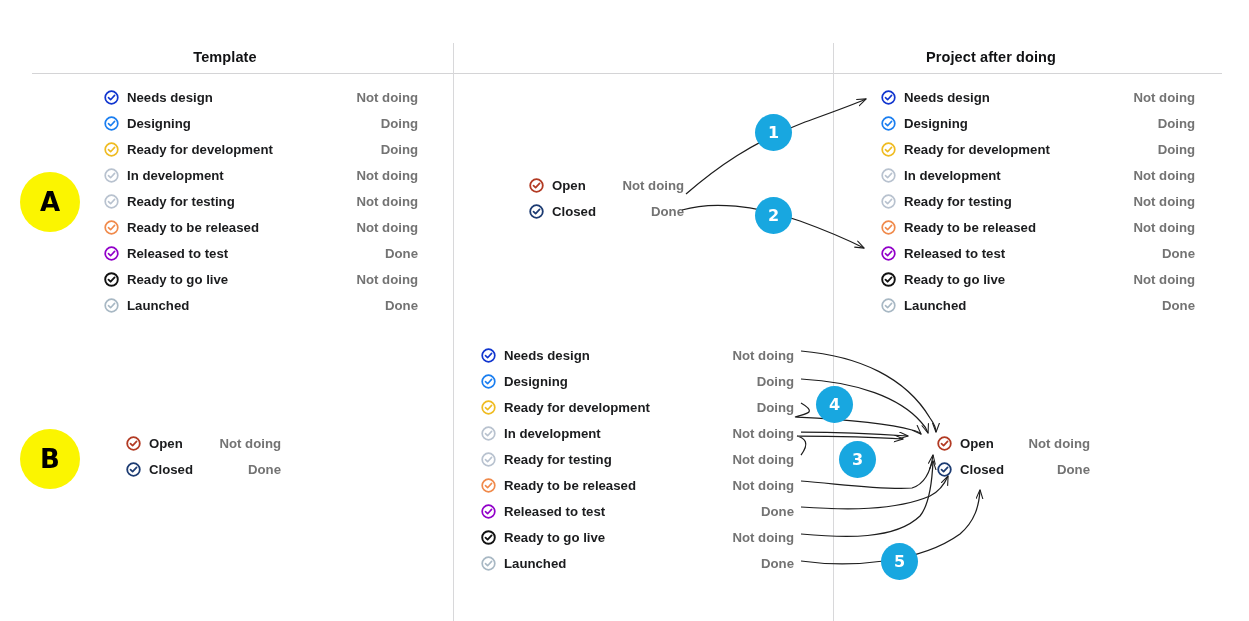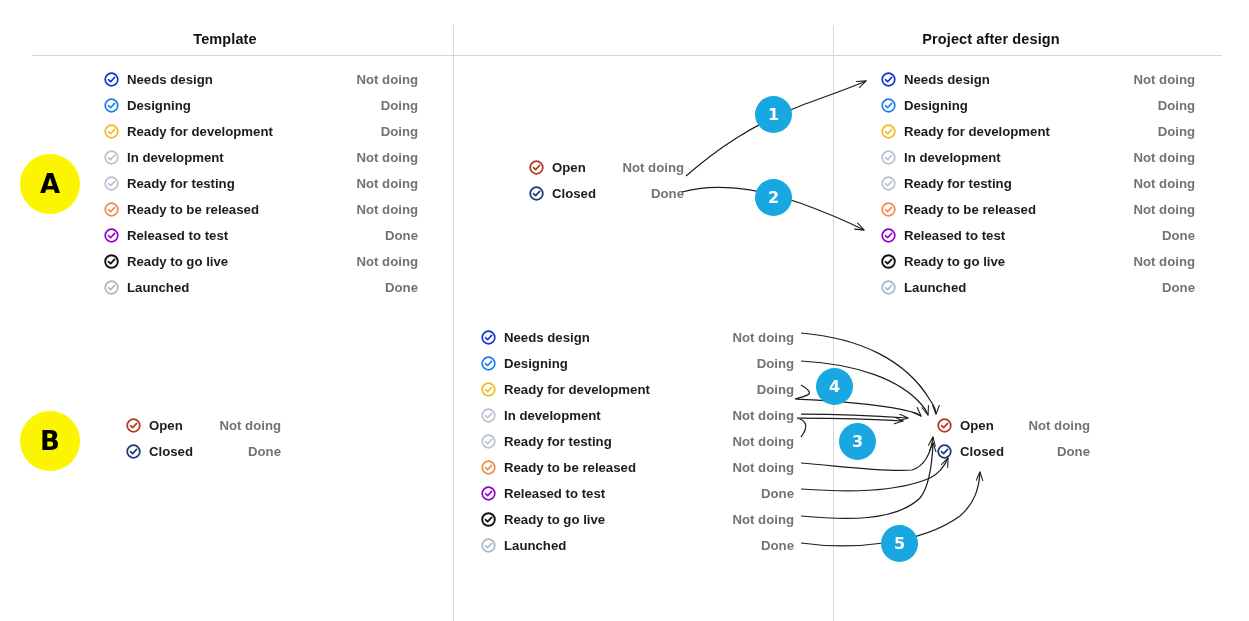--- a/index.html
+++ b/index.html
@@ -4,21 +4,21 @@
 <style>
   * { box-sizing: border-box; margin: 0; padding: 0; }
   body {
     width: 1249px;
     height: 621px;
     background: #ffffff;
     font-family: "Liberation Sans", sans-serif;
     position: relative;
     overflow: hidden;
   }
-  .canvas { position: absolute; inset: 0; }
+  .canvas { position: absolute; inset: 0; margin-top: 18px; }
 
   
   .vdiv {
     position: absolute;
     width: 1px;
     background: #d8d8da;
   }
   .hdiv {
     position: absolute;
     height: 1px;
@@ -103,21 +103,21 @@
 </head>
 <body>
 
 <div class="canvas">
 
   <div class="hdiv" style="left:32px; top:55px; width:1190px;"></div>
   <div class="vdiv" style="left:453px; top:25px; height:596px;"></div>
   <div class="vdiv" style="left:833px; top:25px; height:596px;"></div>
 
   <div class="col-header" style="left:95px; top:31px; width:260px;">Template</div>
-  <div class="col-header" style="left:861px; top:31px; width:260px;">Project after design</div>
+  <div class="col-header" style="left:861px; top:31px; width:260px;">Project after doing</div>
 
   <div class="badge-yellow" style="left:20px; top:154px;">A</div>
   <div class="badge-yellow" style="left:20px; top:411px;">B</div>
 
   <div class="row" style="left:104px; top:69px; width:320px;">
     <span class="ico">
       <svg viewBox="0 0 15 15">
           <circle cx="7.5" cy="7.5" r="6.3" fill="none" stroke="#1035cf" stroke-width="1.7"></circle>
           <path d="M4.5 7.6 L6.6 9.7 L10.6 5.4" fill="none" stroke="#1035cf" stroke-width="1.6" stroke-linecap="round" stroke-linejoin="round"></path>
         </svg>

